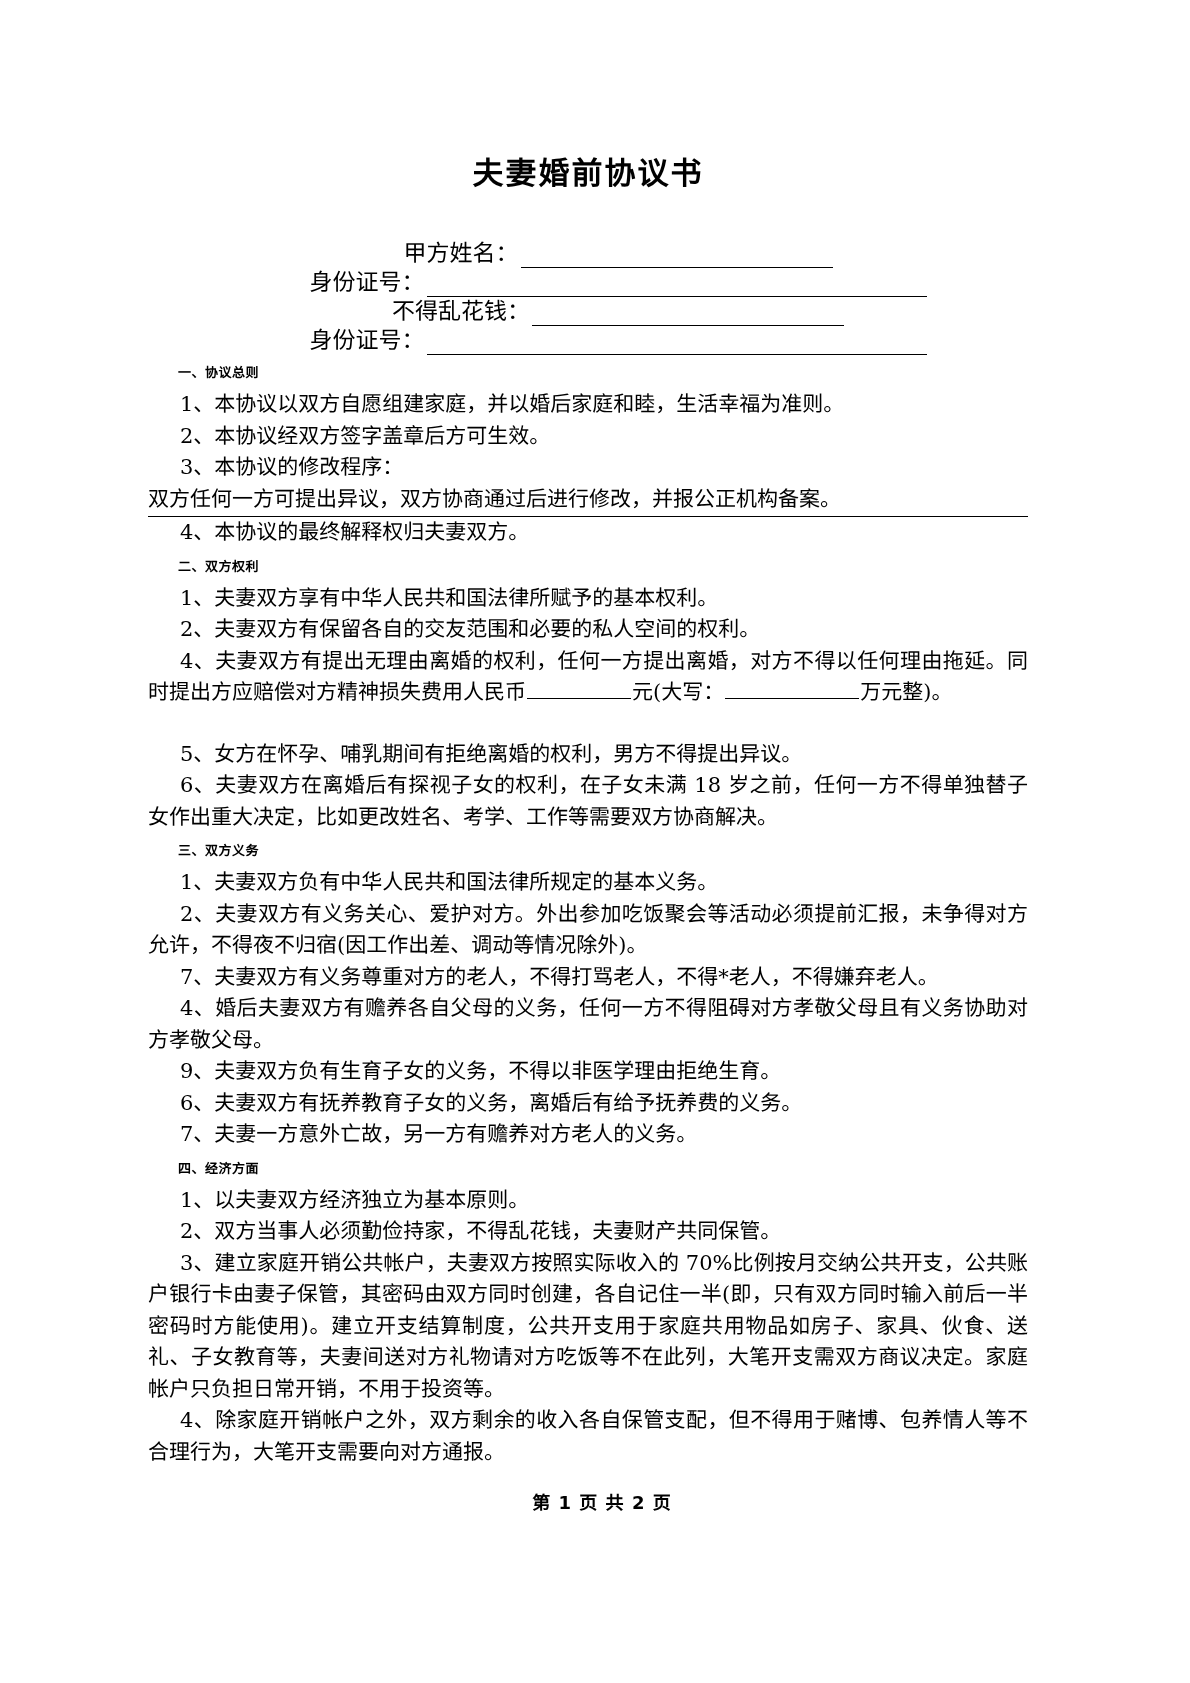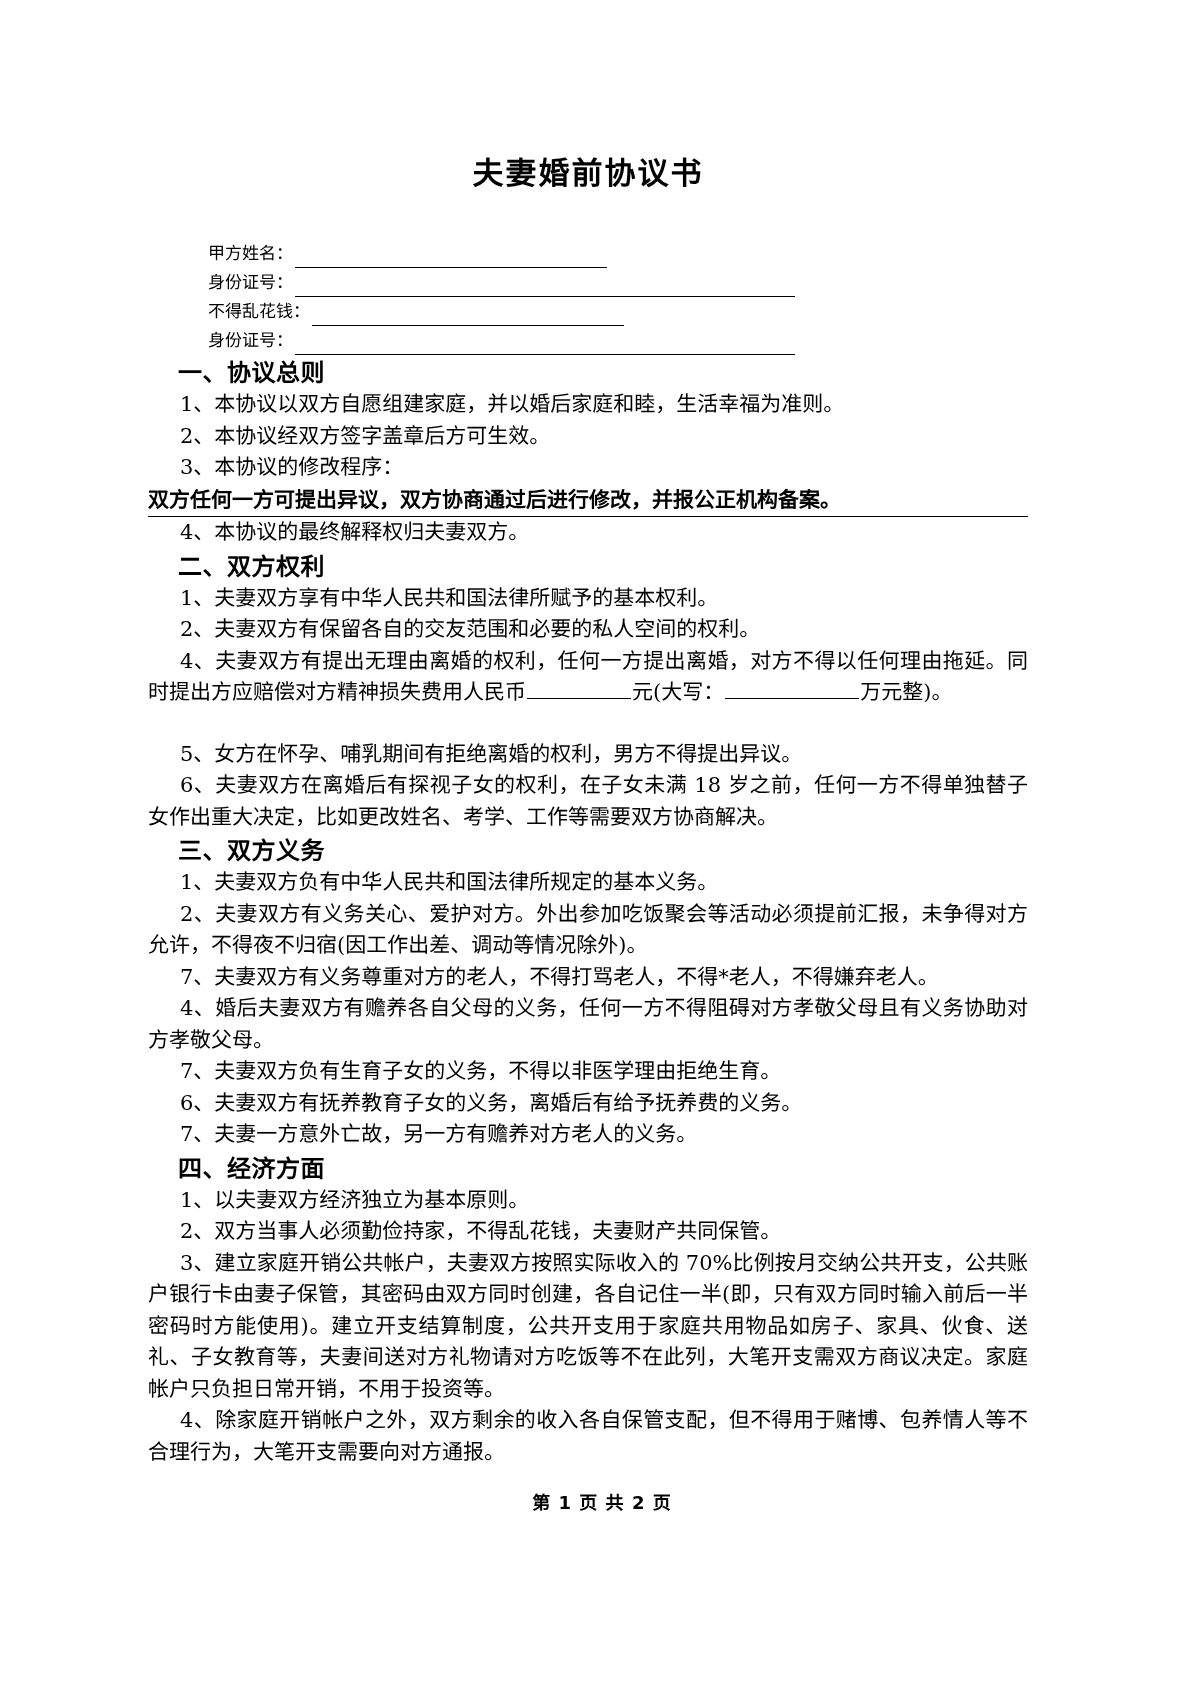--- a/index.html
+++ b/index.html
@@ -39,39 +39,40 @@
   }
 
   
   .form-block {
     margin-top: 46px;
     padding-left: 60px;
   }
   .form-row {
     display: flex;
     align-items: flex-end;
-    font-size: 17px;
+    font-size: 23px;
     line-height: 29px;
     white-space: nowrap;
+    justify-content: center;
   }
   .form-label {
     flex: 0 0 auto;
   }
   .form-rule {
     display: inline-block;
     border-bottom: 1.3px solid #000;
     height: 20px;
     margin-left: 2px;
   }
   .rule-short { width: 312px; }
   .rule-long  { width: 500px; }
 
   
   .sec-head {
-    font-size: 24px;
+    font-size: 13px;
     font-weight: bold;
     line-height: 32px;
     margin: 2px 0 0 0;
     padding-left: 30px;
     font-family: "DejaVu Sans", "Liberation Sans", sans-serif;
     letter-spacing: 0.5px;
   }
   .para {
     font-size: 21px;
     line-height: 31.5px;
@@ -79,21 +80,20 @@
     text-align: justify;
     text-justify: inter-ideograph;
     text-indent: 32px;
   }
   .para.underline-line {
     text-indent: 0;
     border-bottom: 1.3px solid #000;
     display: block;
     width: 100%;
     padding-bottom: 1px;
-    font-weight: bold;
   }
   .blank-rule {
     display: inline-block;
     border-bottom: 1.3px solid #000;
     vertical-align: baseline;
     height: 17px;
     margin: 0 1px;
   }
   .blank-sm { width: 104px; }
   .blank-md { width: 134px; }
@@ -158,21 +158,21 @@
     <p class="para"><span>4、夫妻双方有提出无理由离婚的权利，任何一方提出离婚，对方不得以任何理由拖延。同时提出方应赔偿对方精神损失费用人民币</span><span class="blank-rule blank-sm"></span><span>元(大写：</span><span class="blank-rule blank-md"></span><span>万元整)。</span></p>
     <div class="spacer-line"></div>
     <p class="para">5、女方在怀孕、哺乳期间有拒绝离婚的权利，男方不得提出异议。</p>
     <p class="para">6、夫妻双方在离婚后有探视子女的权利，在子女未满 18 岁之前，任何一方不得单独替子女作出重大决定，比如更改姓名、考学、工作等需要双方协商解决。</p>
 
     <h2 class="sec-head">三、双方义务</h2>
     <p class="para">1、夫妻双方负有中华人民共和国法律所规定的基本义务。</p>
     <p class="para">2、夫妻双方有义务关心、爱护对方。外出参加吃饭聚会等活动必须提前汇报，未争得对方允许，不得夜不归宿(因工作出差、调动等情况除外)。</p>
     <p class="para">7、夫妻双方有义务尊重对方的老人，不得打骂老人，不得*老人，不得嫌弃老人。</p>
     <p class="para">4、婚后夫妻双方有赡养各自父母的义务，任何一方不得阻碍对方孝敬父母且有义务协助对方孝敬父母。</p>
-    <p class="para">7、夫妻双方负有生育子女的义务，不得以非医学理由拒绝生育。</p>
+    <p class="para">9、夫妻双方负有生育子女的义务，不得以非医学理由拒绝生育。</p>
     <p class="para">6、夫妻双方有抚养教育子女的义务，离婚后有给予抚养费的义务。</p>
     <p class="para">7、夫妻一方意外亡故，另一方有赡养对方老人的义务。</p>
 
     <h2 class="sec-head">四、经济方面</h2>
     <p class="para">1、以夫妻双方经济独立为基本原则。</p>
     <p class="para">2、双方当事人必须勤俭持家，不得乱花钱，夫妻财产共同保管。</p>
     <p class="para">3、建立家庭开销公共帐户，夫妻双方按照实际收入的 70%比例按月交纳公共开支，公共账户银行卡由妻子保管，其密码由双方同时创建，各自记住一半(即，只有双方同时输入前后一半密码时方能使用)。建立开支结算制度，公共开支用于家庭共用物品如房子、家具、伙食、送礼、子女教育等，夫妻间送对方礼物请对方吃饭等不在此列，大笔开支需双方商议决定。家庭帐户只负担日常开销，不用于投资等。</p>
     <p class="para">4、除家庭开销帐户之外，双方剩余的收入各自保管支配，但不得用于赌博、包养情人等不合理行为，大笔开支需要向对方通报。</p>
 
   </div>

